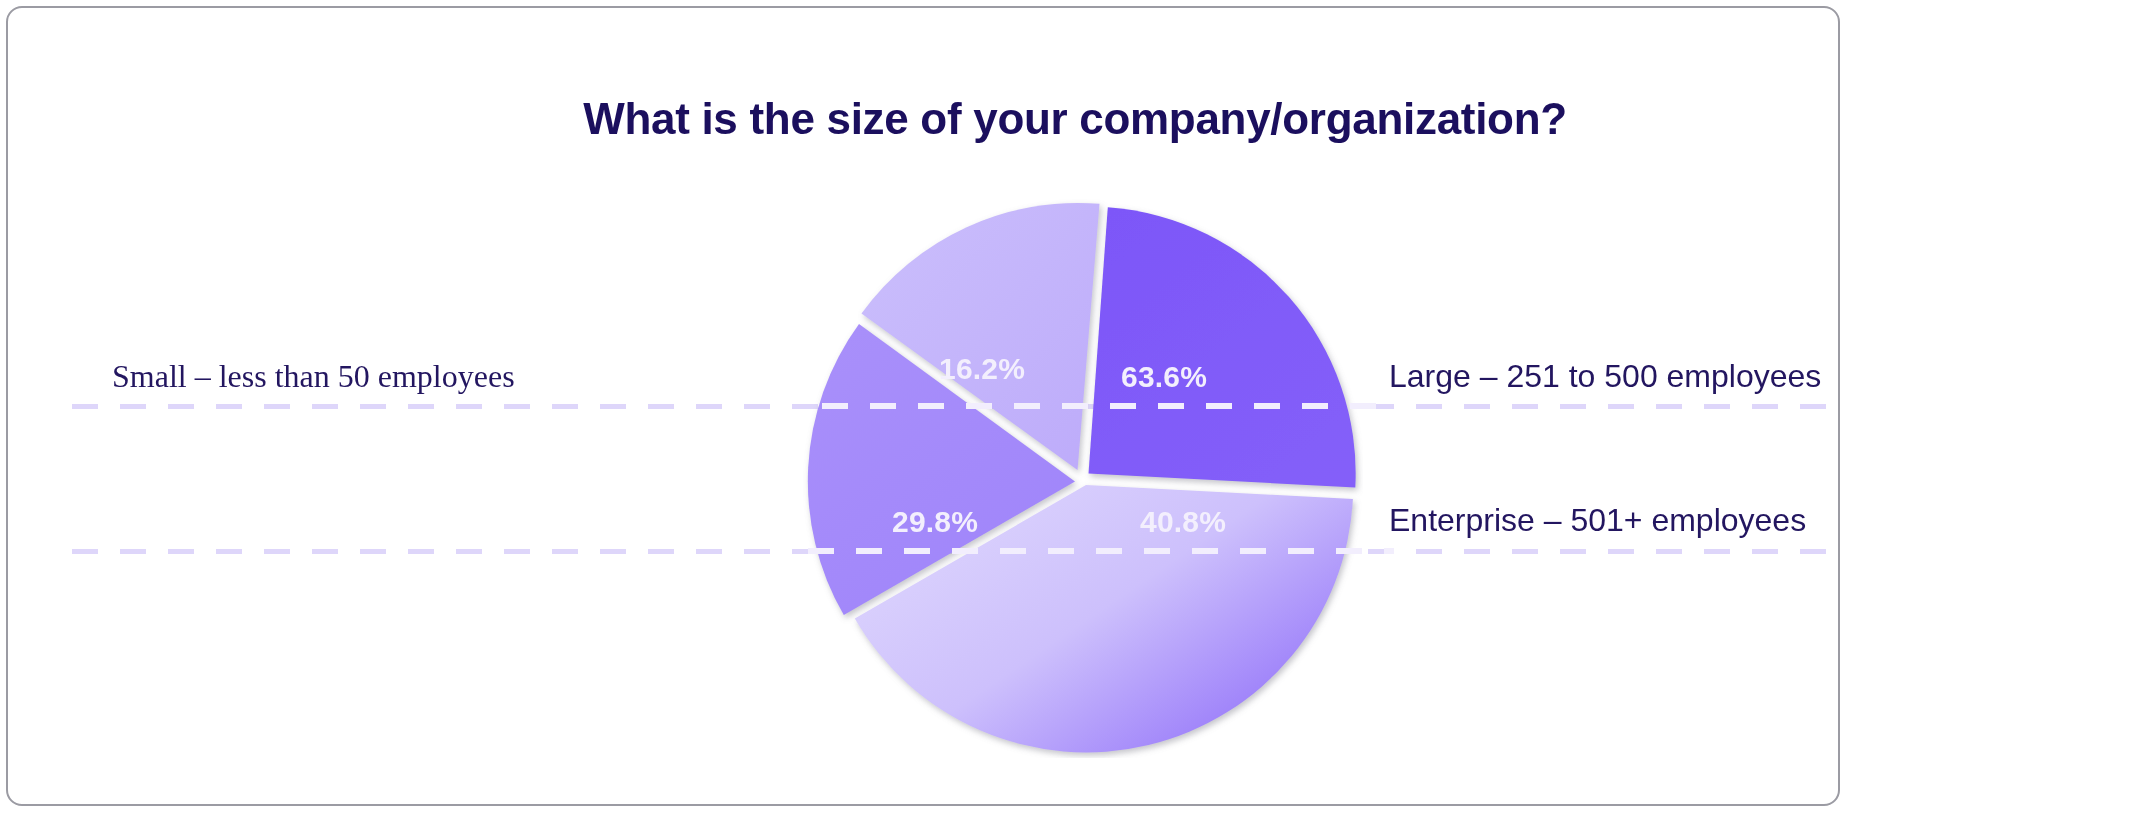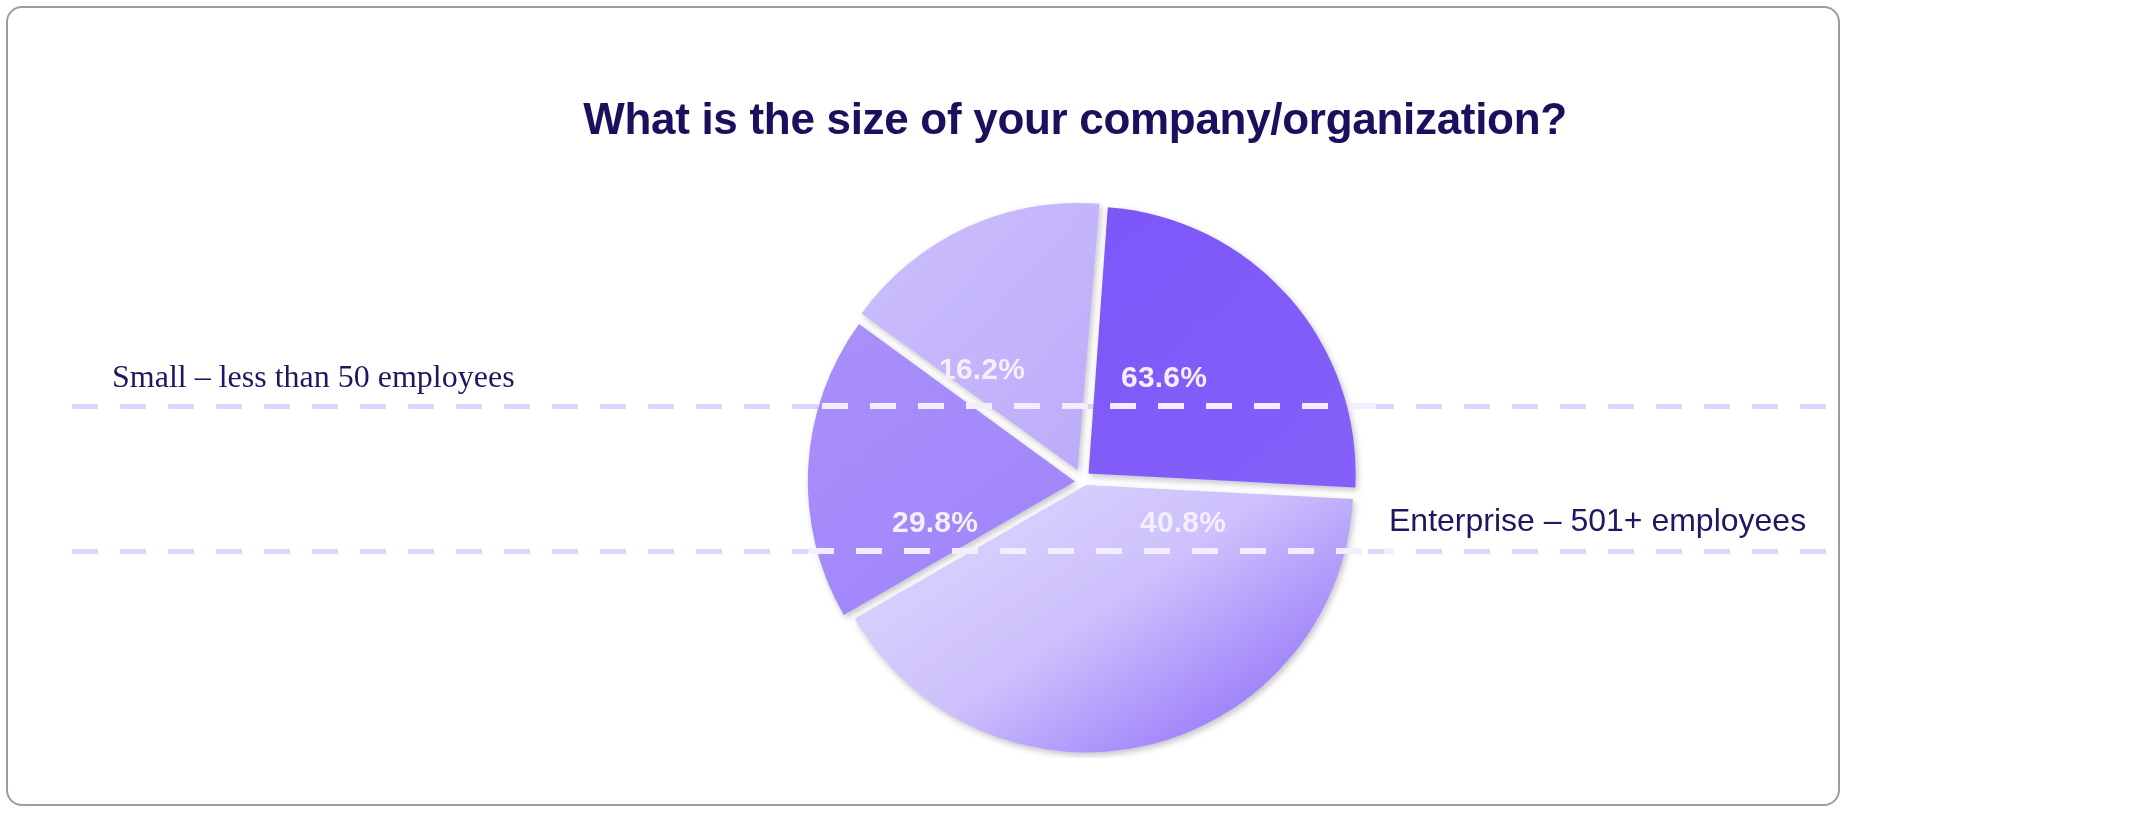--- a/index.html
+++ b/index.html
@@ -169,15 +169,16 @@
 
   <div class="dash-rule-over o1"></div>
   <div class="dash-rule-over o2"></div>
 
   <div class="slice-value val-small">16.2%</div>
   <div class="slice-value val-large">63.6%</div>
   <div class="slice-value val-medium">29.8%</div>
   <div class="slice-value val-enterprise">40.8%</div>
 
   <div class="axis-label left lbl-small">Small – less than 50 employees</div>
+  <div class="axis-label right lbl-large">Large – 251 to 500 employees</div>
   <div class="axis-label right lbl-enterprise">Enterprise – 501+ employees</div>
 
 </div>
 
 </body></html>

